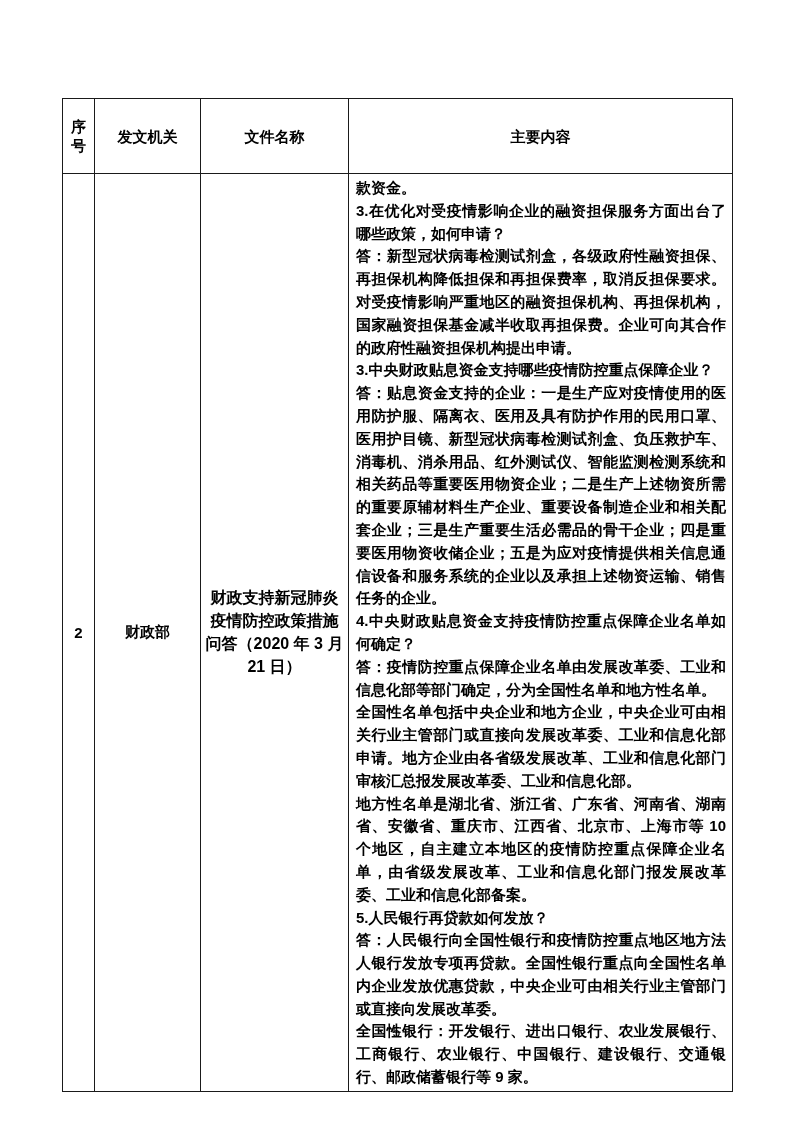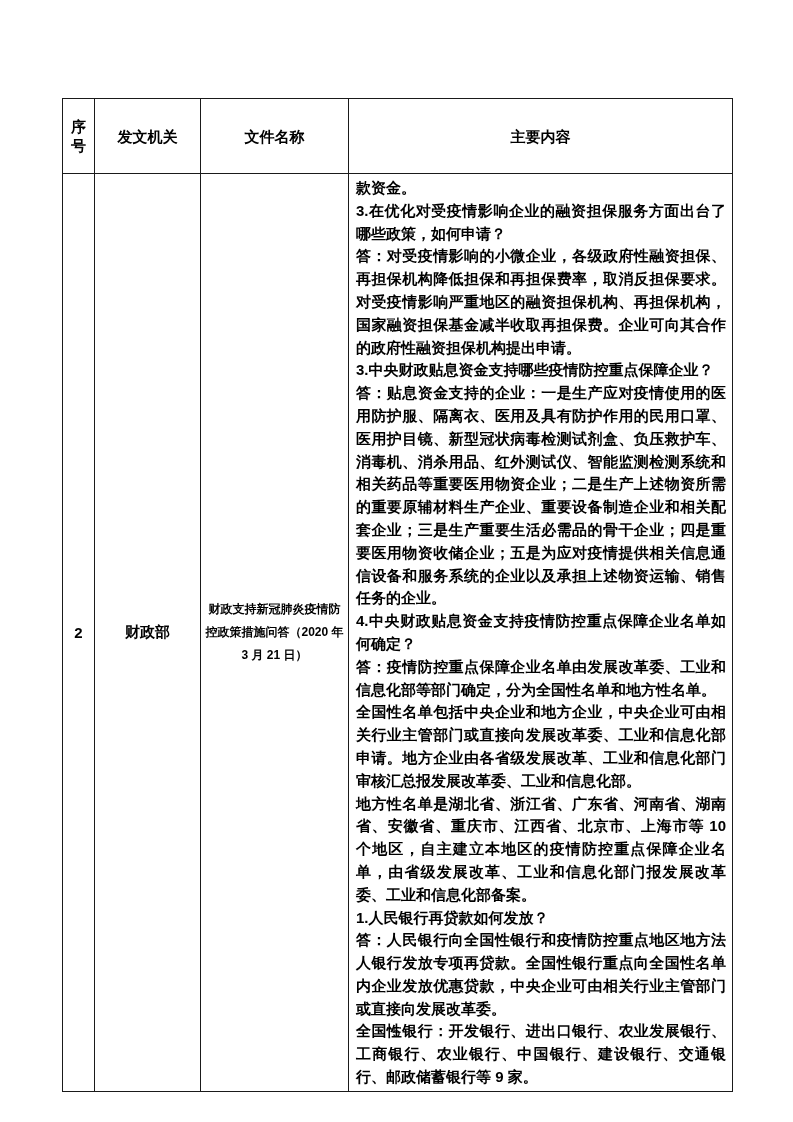--- a/index.html
+++ b/index.html
@@ -41,21 +41,21 @@
   th.hdr{
     font-size:15px;line-height:19px;
     text-align:center;padding:10px 1px;
   }
   th.hdr-serial{padding:18px 7px;margin-top:28px;} 
   td.cell-serial,
   td.cell-agency{
     font-size:15px;text-align:center;padding:2px;
   }
   td.cell-doc-title{
-    font-size:12px;line-height:23px;
+    font-size:16px;line-height:23px;
     text-align:center;padding:2px 3px;
   }
   td.cell-content{
     vertical-align:top;
     padding:3px 6px 2px 7px;
   }
   .content-flow p.para{
     margin:0;
     font-size:15px;
     line-height:22.8px;
@@ -91,28 +91,28 @@
     </thead>
     <tbody>
       <tr class="body-row">
         <td class="cell-serial">2</td>
         <td class="cell-agency">财政部</td>
         <td class="cell-doc-title">财政支持新冠肺炎疫情防控政策措施问答（2020 年 3 月 21 日）</td>
         <td class="cell-content">
           <div class="content-flow">
               <p class="para">款资金。</p>
               <p class="para">3.在优化对受疫情影响企业的融资担保服务方面出台了哪些政策，如何申请？</p>
-              <p class="para">答：对受疫情影响的小微企业，各级政府性融资担保、再担保机构降低担保和再担保费率，取消反担保要求。对受疫情影响严重地区的融资担保机构、再担保机构，国家融资担保基金减半收取再担保费。企业可向其合作的政府性融资担保机构提出申请。</p>
+              <p class="para">答：新型冠状病毒检测试剂盒，各级政府性融资担保、再担保机构降低担保和再担保费率，取消反担保要求。对受疫情影响严重地区的融资担保机构、再担保机构，国家融资担保基金减半收取再担保费。企业可向其合作的政府性融资担保机构提出申请。</p>
               <p class="para">3.中央财政贴息资金支持哪些疫情防控重点保障企业？</p>
               <p class="para">答：贴息资金支持的企业：一是生产应对疫情使用的医用防护服、隔离衣、医用及具有防护作用的民用口罩、医用护目镜、新型冠状病毒检测试剂盒、负压救护车、消毒机、消杀用品、红外测试仪、智能监测检测系统和相关药品等重要医用物资企业；二是生产上述物资所需的重要原辅材料生产企业、重要设备制造企业和相关配套企业；三是生产重要生活必需品的骨干企业；四是重要医用物资收储企业；五是为应对疫情提供相关信息通信设备和服务系统的企业以及承担上述物资运输、销售任务的企业。</p>
               <p class="para">4.中央财政贴息资金支持疫情防控重点保障企业名单如何确定？</p>
               <p class="para">答：疫情防控重点保障企业名单由发展改革委、工业和信息化部等部门确定，分为全国性名单和地方性名单。</p>
               <p class="para">全国性名单包括中央企业和地方企业，中央企业可由相关行业主管部门或直接向发展改革委、工业和信息化部申请。地方企业由各省级发展改革、工业和信息化部门审核汇总报发展改革委、工业和信息化部。</p>
               <p class="para">地方性名单是湖北省、浙江省、广东省、河南省、湖南省、安徽省、重庆市、江西省、北京市、上海市等 10 个地区，自主建立本地区的疫情防控重点保障企业名单，由省级发展改革、工业和信息化部门报发展改革委、工业和信息化部备案。</p>
-              <p class="para">1.人民银行再贷款如何发放？</p>
+              <p class="para">5.人民银行再贷款如何发放？</p>
               <p class="para">答：人民银行向全国性银行和疫情防控重点地区地方法人银行发放专项再贷款。全国性银行重点向全国性名单内企业发放优惠贷款，中央企业可由相关行业主管部门或直接向发展改革委。</p>
               <p class="para">全国性银行：开发银行、进出口银行、农业发展银行、工商银行、农业银行、中国银行、建设银行、交通银行、邮政储蓄银行等 9 家。</p>
             </div>
         </td>
       </tr>
     </tbody>
   </table>
 
   <div class="page-number">5</div>
 

